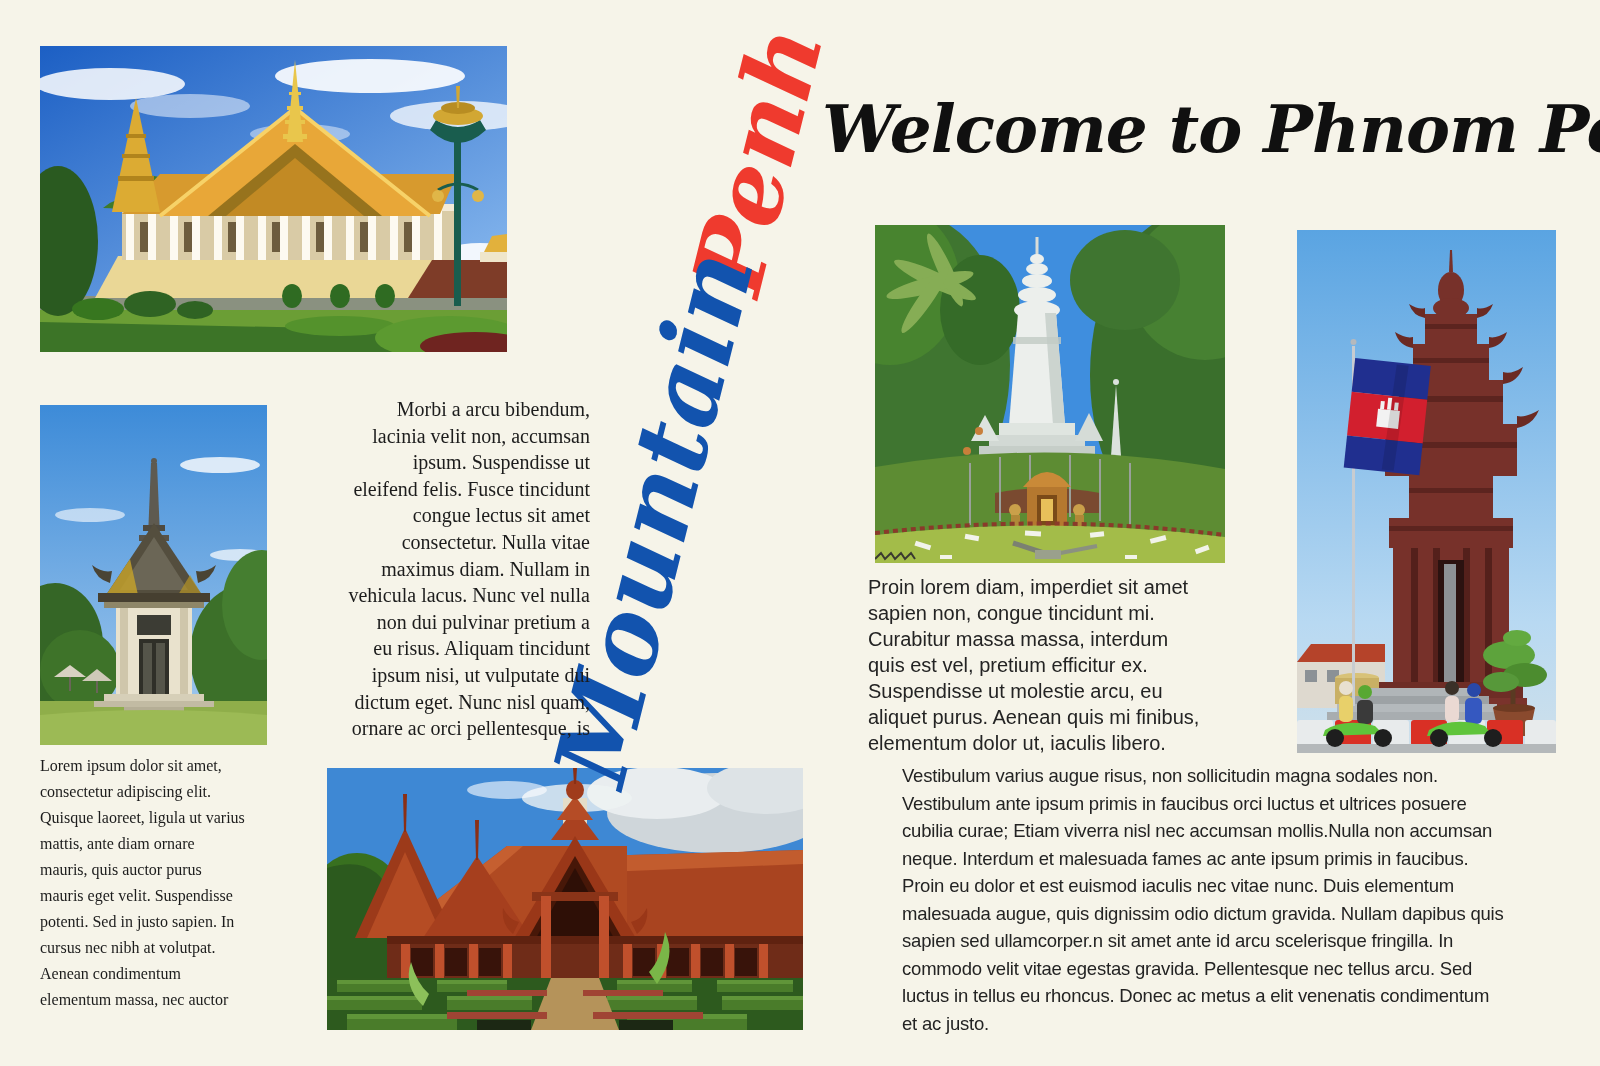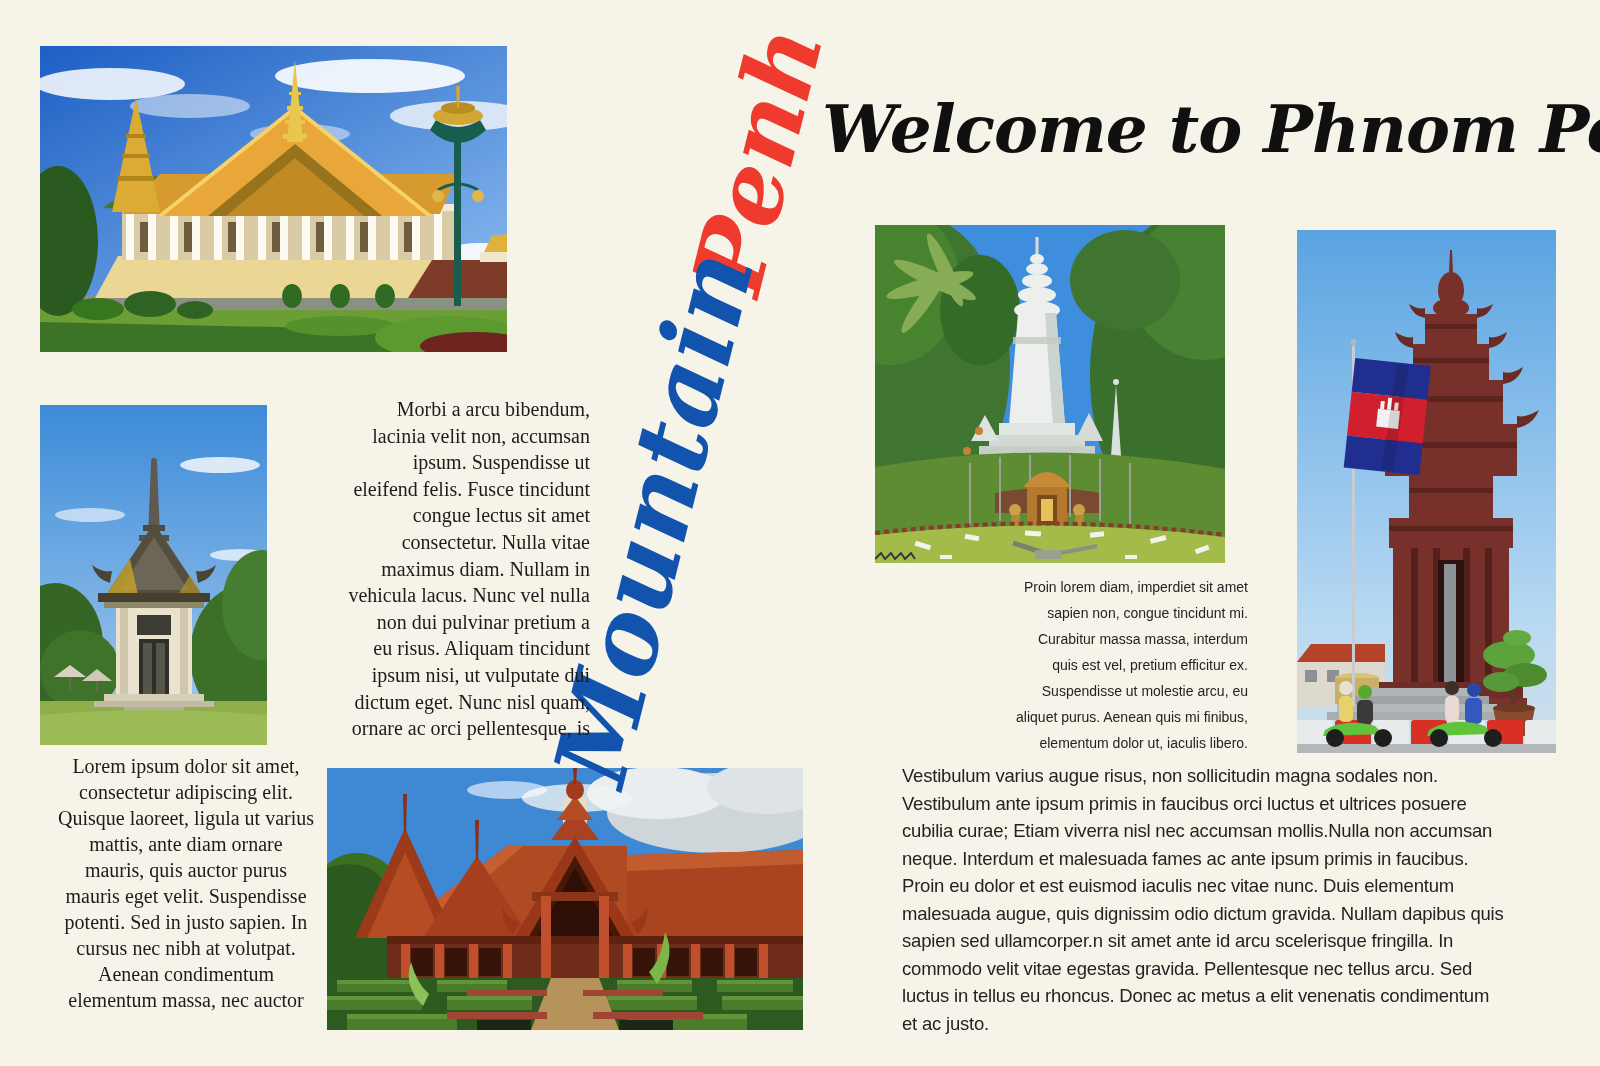--- a/index.html
+++ b/index.html
@@ -43,26 +43,26 @@
     font-size:100px; color:#1253ae;
   }
 
   .para { position:absolute; white-space:pre-line; color:#1c1c1c; }
   #para-morbi {
     left:302px; top:396px; width:288px;
     font-size:20px; line-height:26.6px; text-align:right;
   }
   #para-lorem {
     left:40px; top:753px; width:292px;
-    font-size:20px; line-height:26px; text-align:center;
+    font-size:16px; line-height:26px; text-align:left;
   }
   #para-proin {
     left:868px; top:574px; width:380px;
     font-family:"Liberation Sans","DejaVu Sans",sans-serif;
-    font-size:14px; line-height:26px; color:#232323;text-align:right;
+    font-size:20px; line-height:26px; color:#232323;
   }
   #para-vestibulum {
     left:862px; top:762px; width:705px;
     font-family:"Liberation Sans","DejaVu Sans",sans-serif;
     font-size:18.5px; line-height:27.5px; color:#232323;
     letter-spacing:-0.2px;
     margin-left:40px;
   }
 </style>
 </head>

